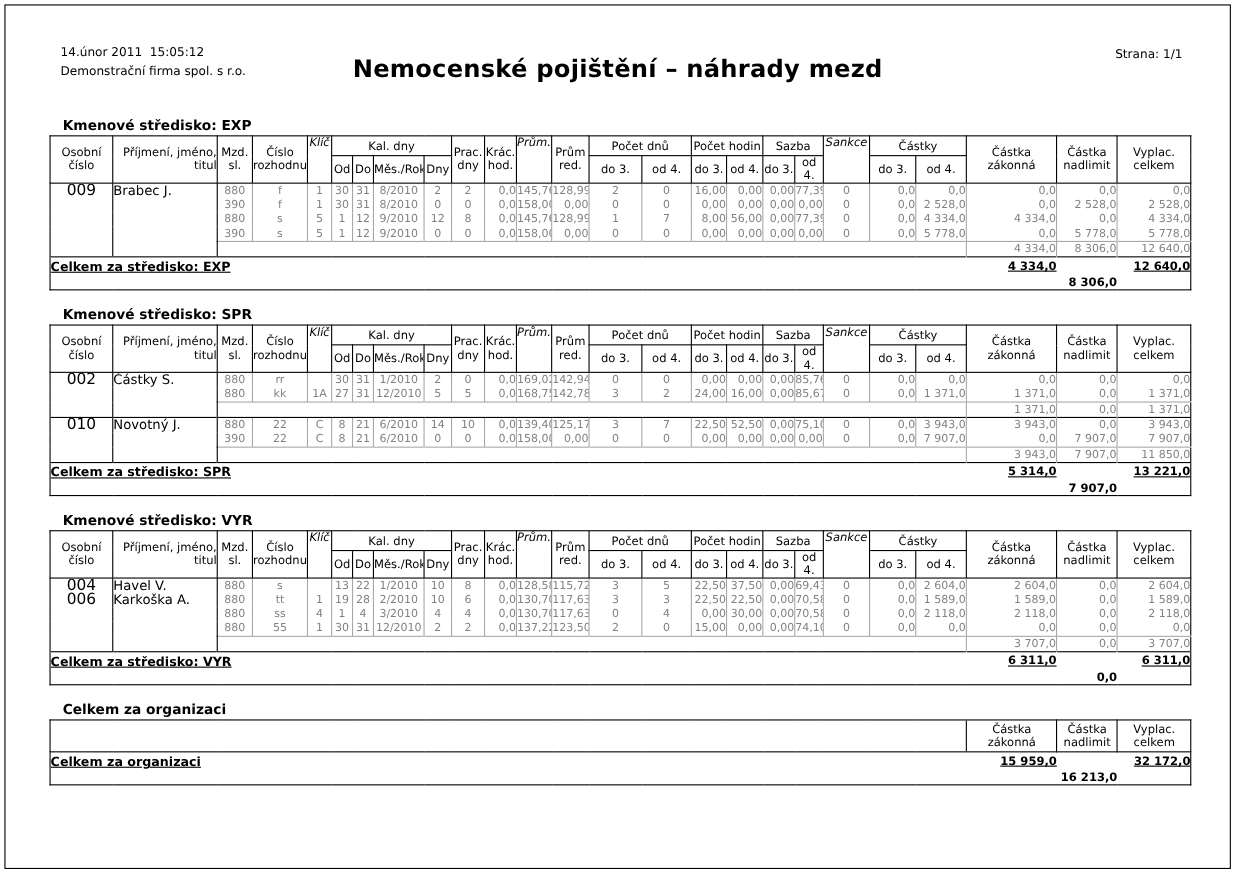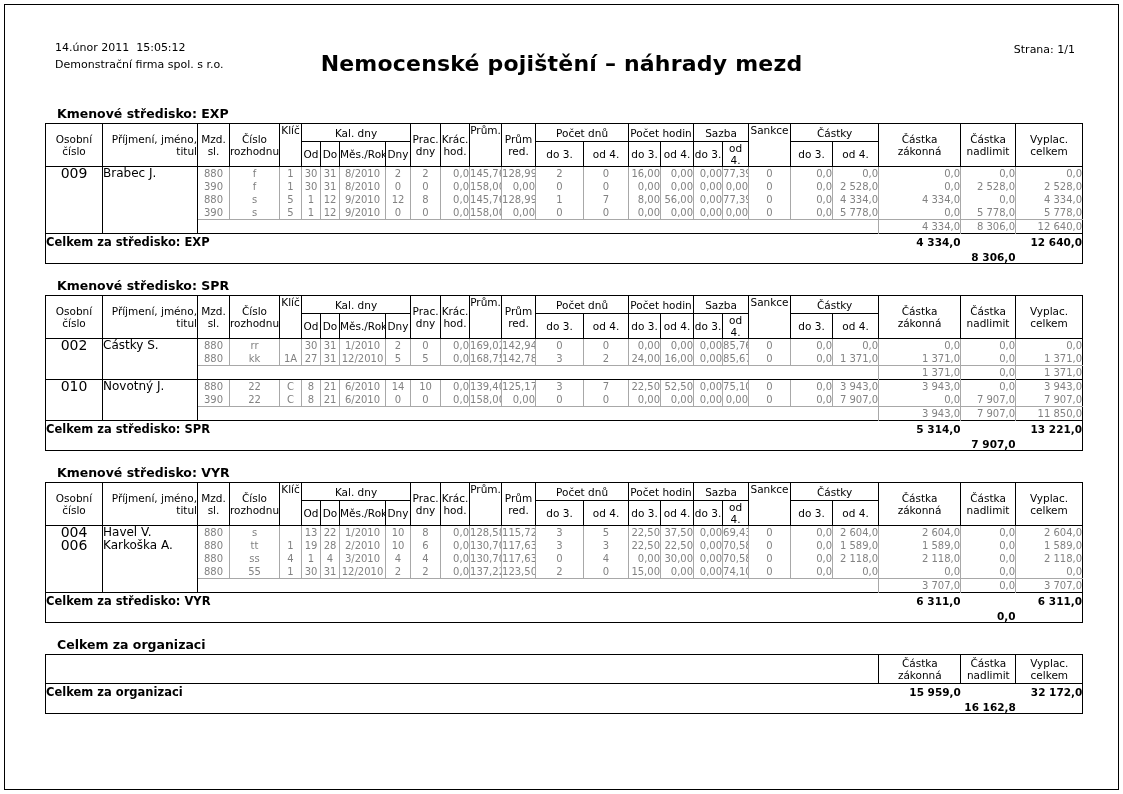--- a/index.html
+++ b/index.html
@@ -19,21 +19,21 @@
   .sec-heading { font-size:12.5px; font-weight:bold; margin:0 0 2px 12px; white-space:pre; }
 
   table.rpt { border-collapse:collapse; table-layout:fixed; width:1037px;
               border:1px solid #000; margin:0 0 14px 0; }
   table.rpt th, table.rpt td { margin:0; padding:0; overflow:hidden; }
 
   thead th { border:1px solid #000; font-weight:normal; font-size:10.5px;
              text-align:center; white-space:pre-line; line-height:12px; height:17px; }
   thead tr { height:18px; }
   th.hl   { text-align:right; padding-left:4px; }
-  th.htop { vertical-align:top; padding-top:2px; }
+  th.htop { vertical-align:top; padding-top:2px;font-style:italic; }
 
   tbody.emp-block tr:first-child td { border-top:1px solid #000; }
 
   td.idc  { border-right:1px solid #000; vertical-align:top; text-align:center;
             font-size:14px; white-space:pre-line; line-height:13px; }
   td.namec{ border-right:1px solid #000; vertical-align:top; text-align:left; padding-left:4px;
             font-size:12px; white-space:pre-line; line-height:13px; }
   td.idc  { border-left:1px solid #000; }
 
   tr.detail { height:13px; }
@@ -42,21 +42,21 @@
   td.d.first { border-left:none; }
   td.a-l { text-align:center;  padding-left:4px; }
   td.a-c { text-align:center; }
   td.a-r { text-align:right; padding-right:4px; }
 
   tr.subtotal { height:13px; }
   td.sgap { border-top:1px solid #a8a8a8; }
   td.sval { border-top:1px solid #a8a8a8; border-left:1px solid #a8a8a8; color:#828282;
             font-size:10px; text-align:right; padding-right:6px; line-height:13px; }
 
-  tbody.sec-total tr.trow1 td { border-top:1px solid #000; }
+  tbody.sec-total tr.trow1 td { border-top:1px solid #000;text-decoration:underline; }
   tr.trow1 { height:17px; }
   tr.trow2 { height:13px; }
   td.tlabel { font-size:11.5px; font-weight:bold; text-align:left; padding-left:4px; }
   td.tval   { font-size:10.5px; font-weight:bold; text-align:right; padding-right:6px; }
 
   thead.org th { height:28px; }
   th.orgspacer { border-right:none; }
 </style>
 </head>
 <body>
@@ -732,20 +732,20 @@
           <tbody class="sec-total">
             <tr class="trow1">
               <td class="tlabel" colspan="22">Celkem za organizaci</td>
               <td class="tval">15 959,0</td>
               <td class="tval"></td>
               <td class="tval">32 172,0</td>
             </tr>
             <tr class="trow2">
               <td colspan="22"></td>
               <td></td>
-              <td class="tval">16 162,8</td>
+              <td class="tval">16 213,0</td>
               <td></td>
             </tr>
           </tbody>
         </table>
       </div>
     </div>
 </div>
 
 </body></html>

